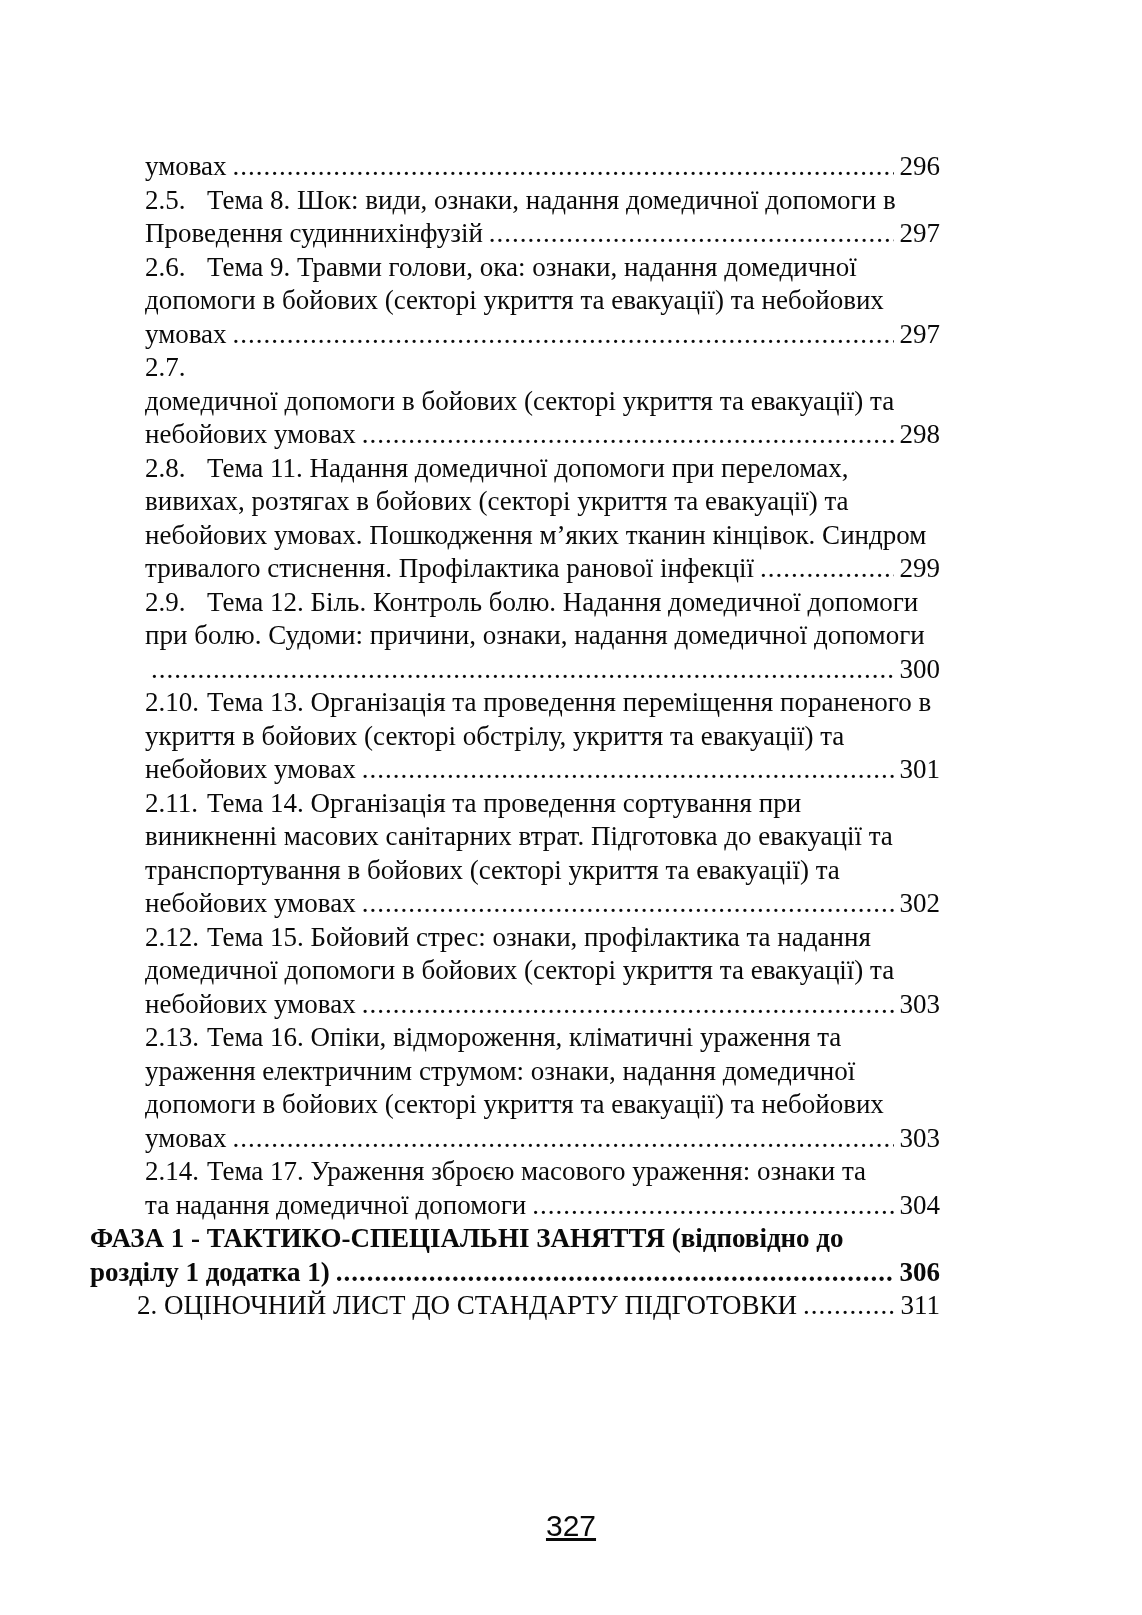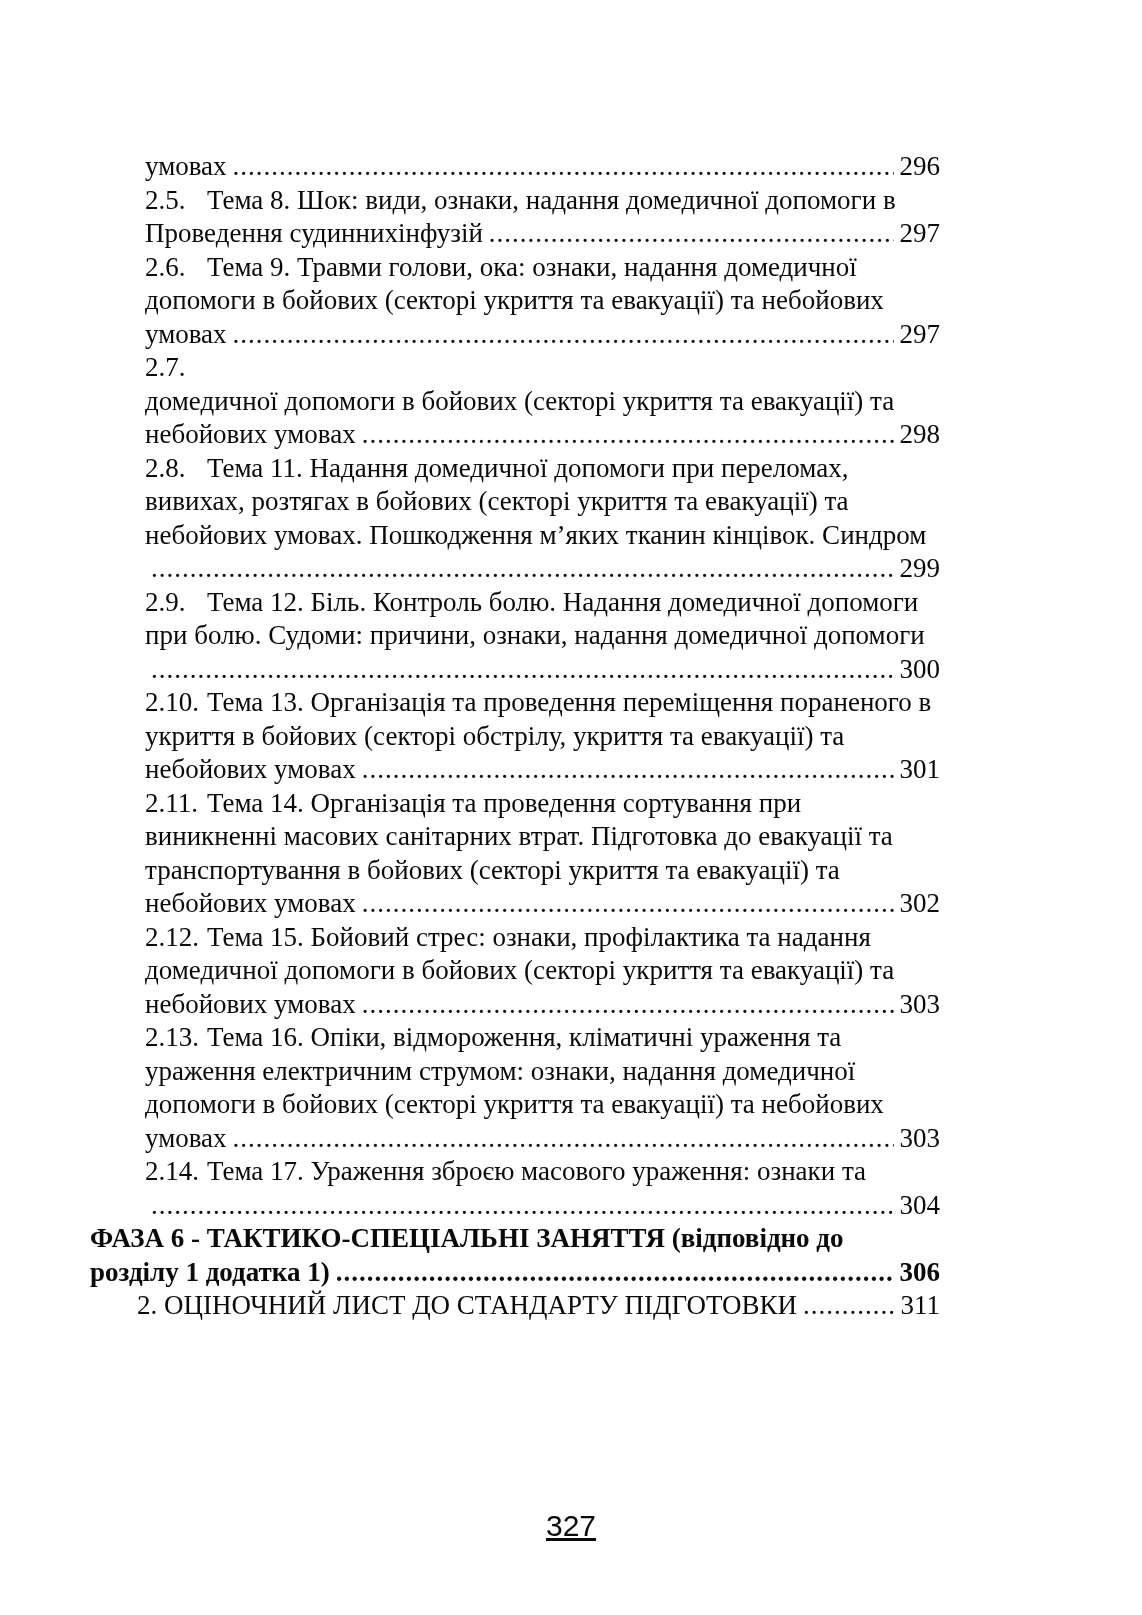--- a/index.html
+++ b/index.html
@@ -88,20 +88,21 @@
         <span class="num">2.8.</span>
         <span class="txt">Тема 11. Надання домедичної допомоги при переломах,</span>
       </div>
       <div class="line">
         <span class="txt">вивихах, розтягах в бойових (секторі укриття та евакуації) та</span>
       </div>
       <div class="line">
         <span class="txt">небойових умовах. Пошкодження м’яких тканин кінцівок. Синдром</span>
       </div>
       <div class="line">
+        <span class="txt">тривалого стиснення. Профілактика ранової інфекції</span>
         <span class="dots">............................................................................................................................................................................................................................................................................................................</span>
         <span class="page">299</span>
       </div>
     </div>
     <div class="entry">
       <div class="line">
         <span class="num">2.9.</span>
         <span class="txt">Тема 12. Біль. Контроль болю. Надання домедичної допомоги</span>
       </div>
       <div class="line">
@@ -173,27 +174,28 @@
         <span class="dots">............................................................................................................................................................................................................................................................................................................</span>
         <span class="page">303</span>
       </div>
     </div>
     <div class="entry">
       <div class="line">
         <span class="num">2.14.</span>
         <span class="txt">Тема 17. Ураження зброєю масового ураження: ознаки та</span>
       </div>
       <div class="line">
+        <span class="txt">та надання домедичної допомоги</span>
         <span class="dots">............................................................................................................................................................................................................................................................................................................</span>
         <span class="page">304</span>
       </div>
     </div>
     <div class="entry bold outdent">
       <div class="line">
-        <span class="txt">ФАЗА 6 - ТАКТИКО-СПЕЦІАЛЬНІ ЗАНЯТТЯ (відповідно до</span>
+        <span class="txt">ФАЗА 1 - ТАКТИКО-СПЕЦІАЛЬНІ ЗАНЯТТЯ (відповідно до</span>
       </div>
       <div class="line">
         <span class="txt">розділу 1 додатка 1)</span>
         <span class="dots">............................................................................................................................................................................................................................................................................................................</span>
         <span class="page">306</span>
       </div>
     </div>
     <div class="entry indent2">
       <div class="line">
         <span class="txt">2. ОЦІНОЧНИЙ ЛИСТ ДО СТАНДАРТУ ПІДГОТОВКИ</span>

